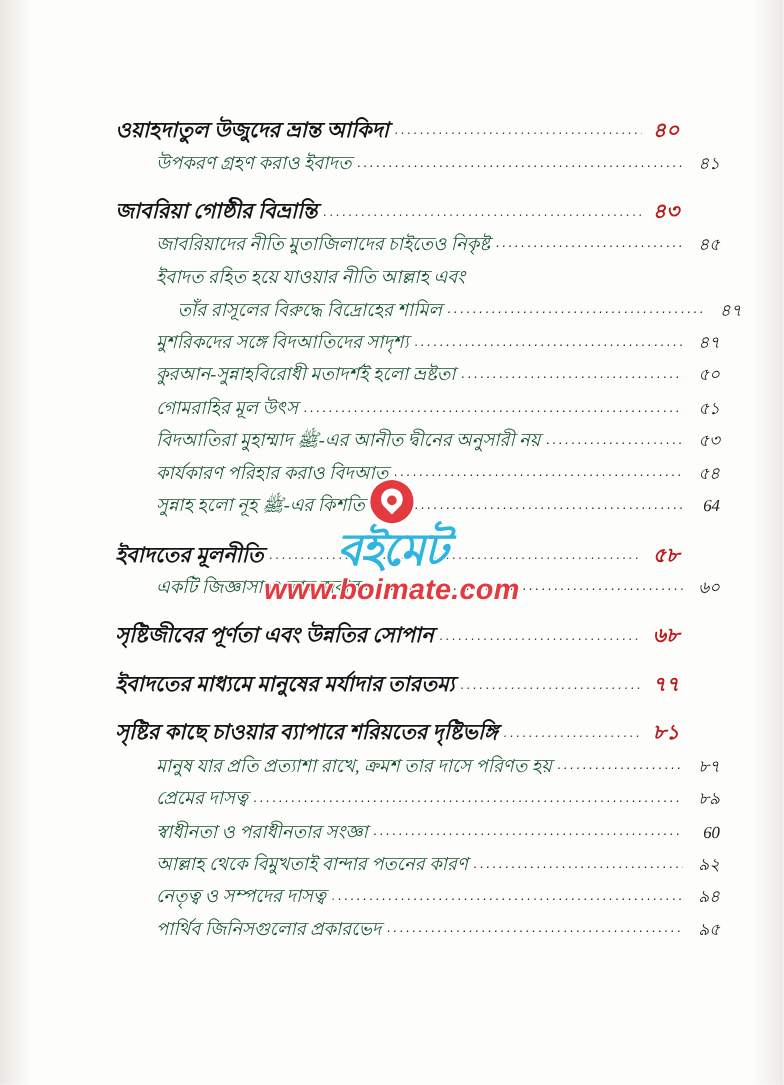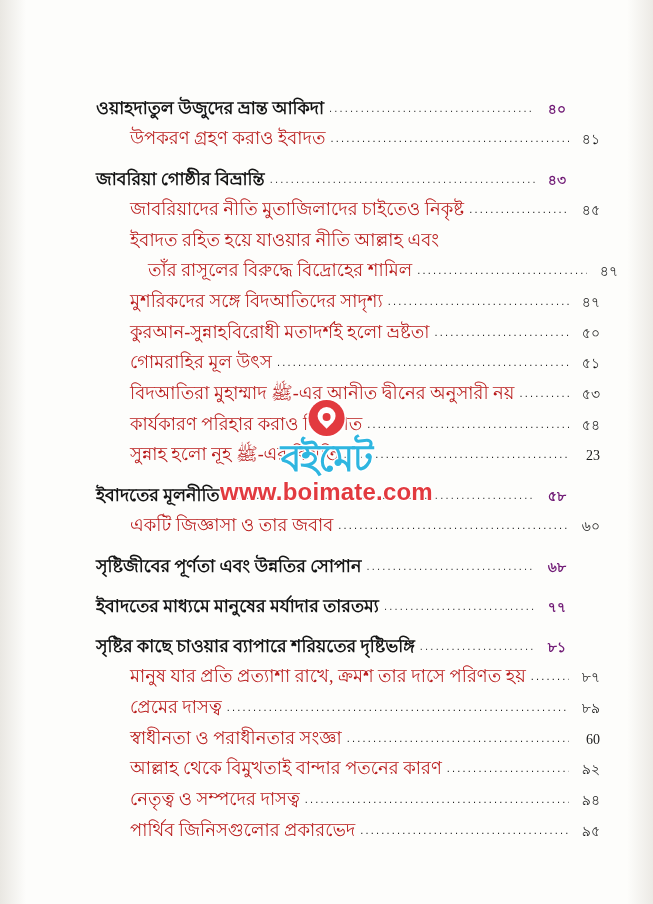--- a/index.html
+++ b/index.html
@@ -11,20 +11,21 @@
     height: 904px;
     background: #ffffff;
     font-family: "Liberation Sans", sans-serif;
     position: relative;
     overflow: hidden;
   }
   .page {
     position: absolute;
     inset: 0;
     background: #fdfdfb;
+    font-style: italic;
   }
   
   .page::before {
     content: "";
     position: absolute;
     left: 0; top: 0; bottom: 0;
     width: 26px;
     background: linear-gradient(to right, #e9e7e2, rgba(255,255,255,0));
     pointer-events: none;
   }
@@ -73,34 +74,34 @@
   .lvl1 {
     margin-top: 20px;
     margin-bottom: 6px;
   }
   .lvl1 .label {
     font-size: 17.5px;
     font-weight: bold;
     color: #141414;
   }
   .lvl1 .page-no {
-    font-size: 14px;
+    font-size: 17px;
     font-weight: bold;
-    color: #701a75;
+    color: #b91c1c;
   }
   .lvl1 .dots { color: #3a3a3a; }
 
   
   .lvl2 {
     margin-top: 10px;
     padding-left: 34px;
   }
   .lvl2 .label {
-    font-size: 18px;
-    color: #b91c1c;
+    font-size: 15px;
+    color: #14532d;
   }
   .lvl2 .page-no {
     font-size: 14px;
     color: #1a1a1a;
   }
   .lvl2.cont2 {
     padding-left: 52px;
   }
   .row.nodots .dots { visibility: hidden; }
   .row.nodots .page-no { visibility: hidden; }
@@ -242,21 +243,21 @@
 
     <div class="row lvl2">
       <span class="label">কার্যকারণ পরিহার করাও বিদআত</span>
       <span class="dots">...........................................................................................................</span>
       <span class="page-no">৫৪</span>
     </div>
 
     <div class="row lvl2">
       <span class="label">সুন্নাহ হলো নূহ ﷺ-এর কিশতি</span>
       <span class="dots">...........................................................................................................</span>
-      <span class="page-no">23</span>
+      <span class="page-no">64</span>
     </div>
 
     <div class="row lvl1">
       <span class="label">ইবাদতের মূলনীতি</span>
       <span class="dots">...........................................................................................................</span>
       <span class="page-no">৫৮</span>
     </div>
 
     <div class="row lvl2">
       <span class="label">একটি জিজ্ঞাসা ও তার জবাব</span>

